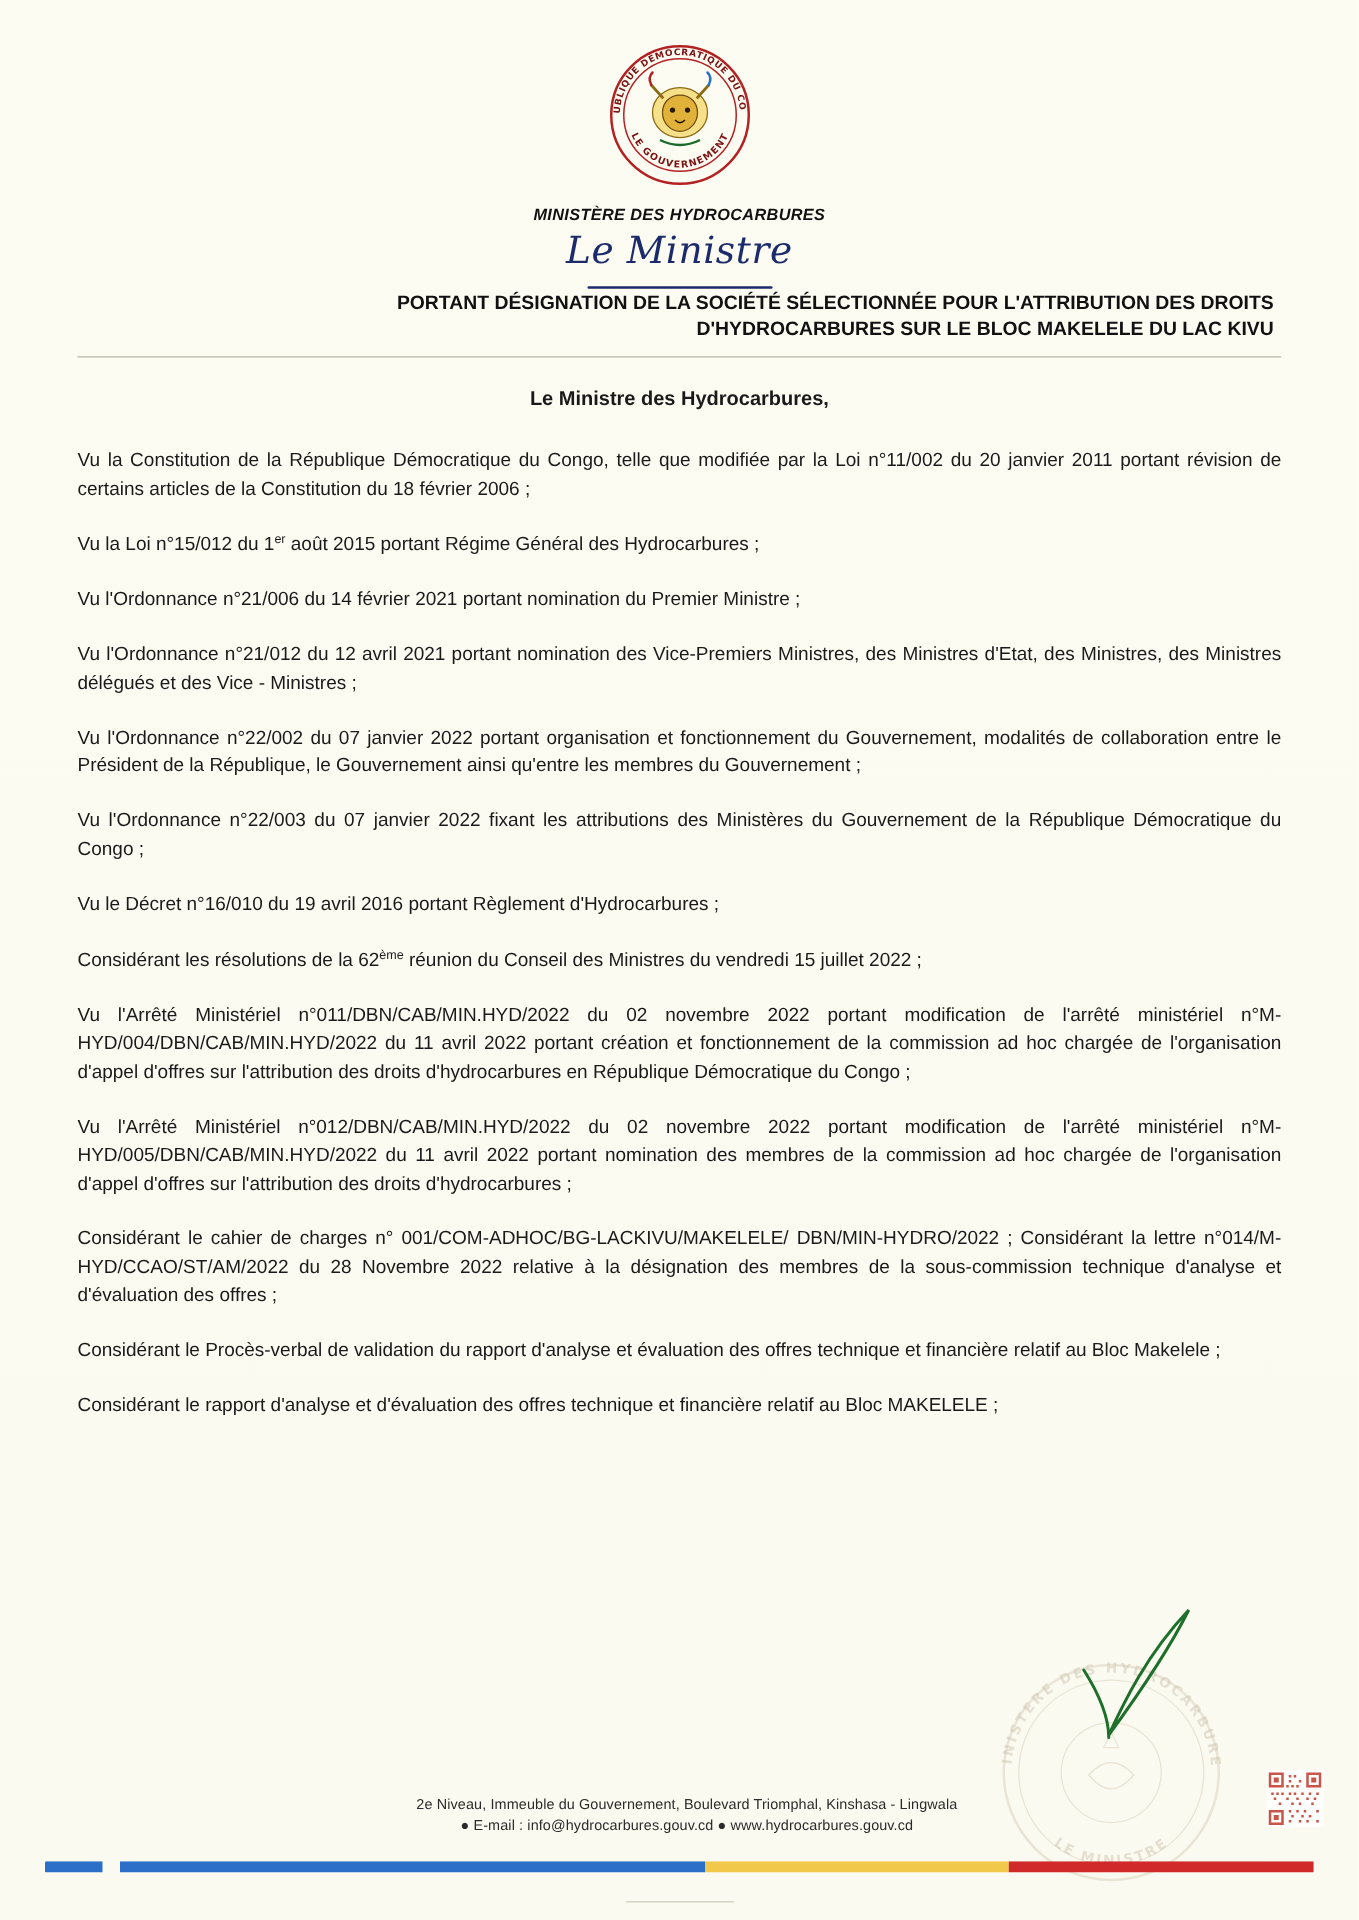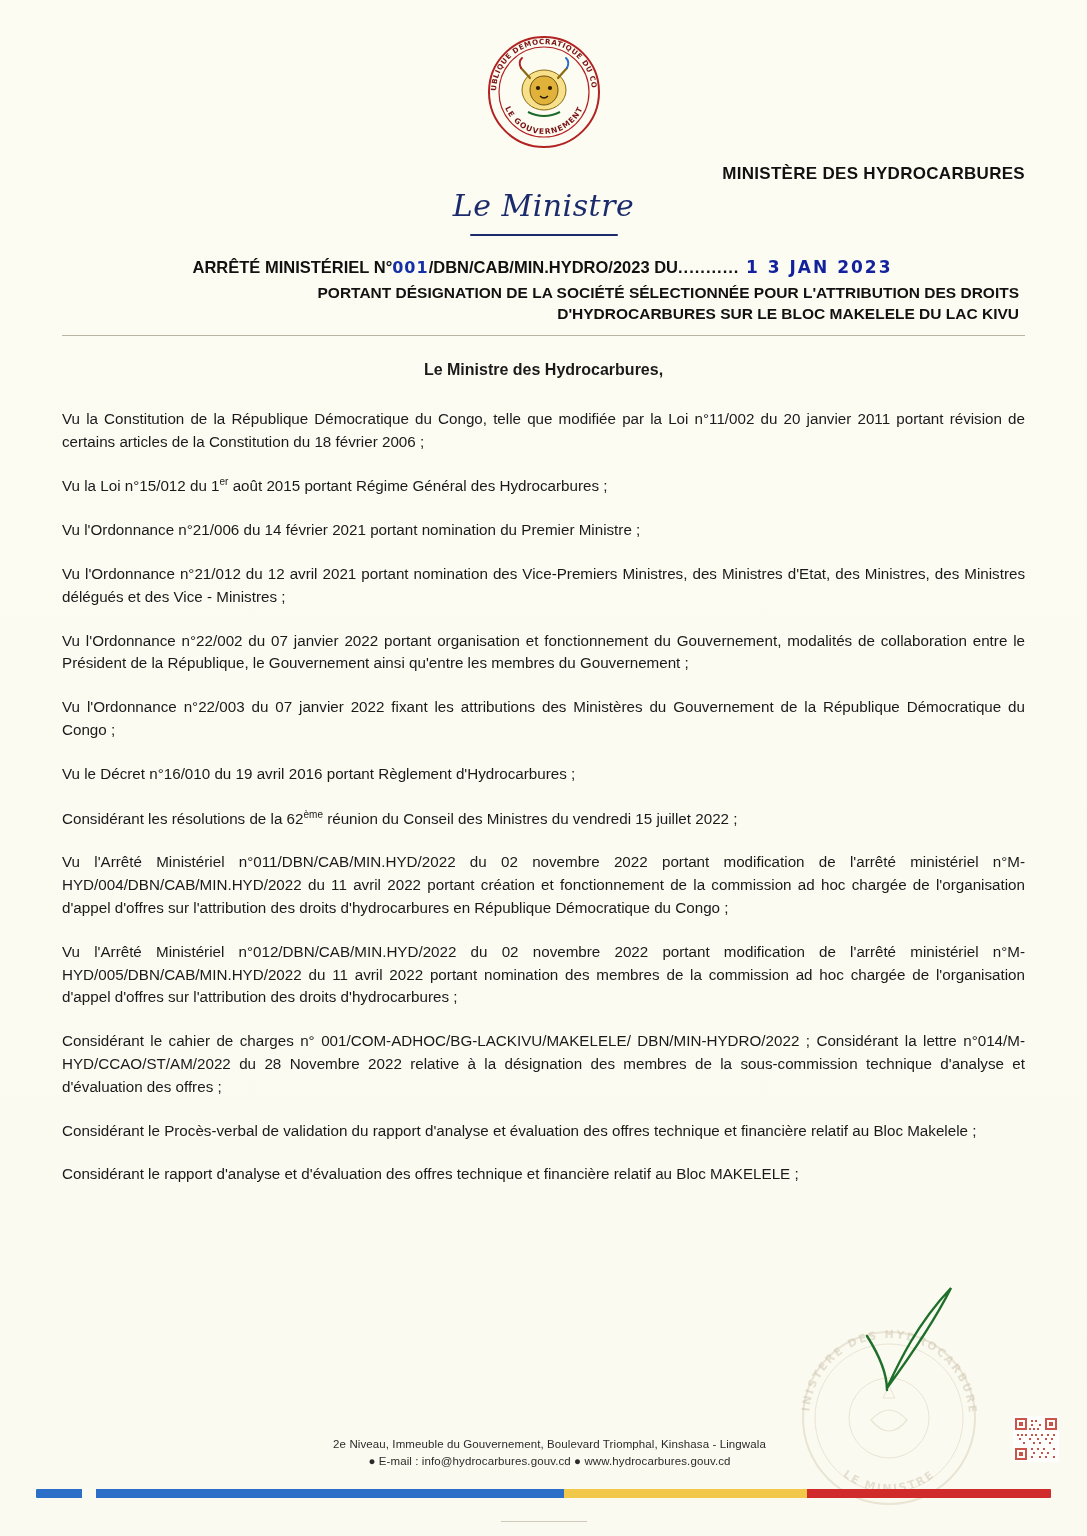--- a/index.html
+++ b/index.html
@@ -38,26 +38,27 @@
   }
   .emblem {
     position: relative;
     width: 128px;
     height: 128px;
   }
   .emblem svg { display: block; }
 
   
   .ministry {
-    text-align: right;
-    font-weight: bold;
-    font-size: 17px;
+    text-align: center;
+    font-weight: bold;
+    font-size: 13px;
     letter-spacing: 0.3px;
     color: #111;
     margin-top: 8px;
+    font-style: italic;
   }
   .signature-title {
     text-align: center;
     margin-top: 4px;
     height: 46px;
     position: relative;
   }
   .signature-title .cursive {
     font-family: "DejaVu Serif", serif;
     font-style: italic;
@@ -241,24 +242,20 @@
       </div>
     </div>
 
     <div class="ministry">MINISTÈRE DES HYDROCARBURES</div>
 
     <div class="signature-title">
       <span class="cursive">Le Ministre</span>
       <span class="sig-underline"></span>
     </div>
 
-    <div class="arrete-line">
-      <span>ARRÊTÉ MINISTÉRIEL N°</span><span class="handwritten">001</span><span>/DBN/CAB/MIN.HYDRO/2023 DU</span><span class="dots">...........</span>
-      <span class="stamp-date">1 3 JAN 2023</span>
-    </div>
 
     <div class="subject">
       <div>PORTANT DÉSIGNATION DE LA SOCIÉTÉ SÉLECTIONNÉE POUR L'ATTRIBUTION DES DROITS</div>
       <div>D'HYDROCARBURES SUR LE BLOC MAKELELE DU LAC KIVU</div>
     </div>
     <div class="rule"></div>
 
     <div class="body-text">
       <p class="lead">Le Ministre des Hydrocarbures,</p>
       <p class="para">Vu la Constitution de la République Démocratique du Congo, telle que modifiée par la Loi n°11/002 du 20 janvier 2011 portant révision de certains articles de la Constitution du 18 février 2006 ;</p>

